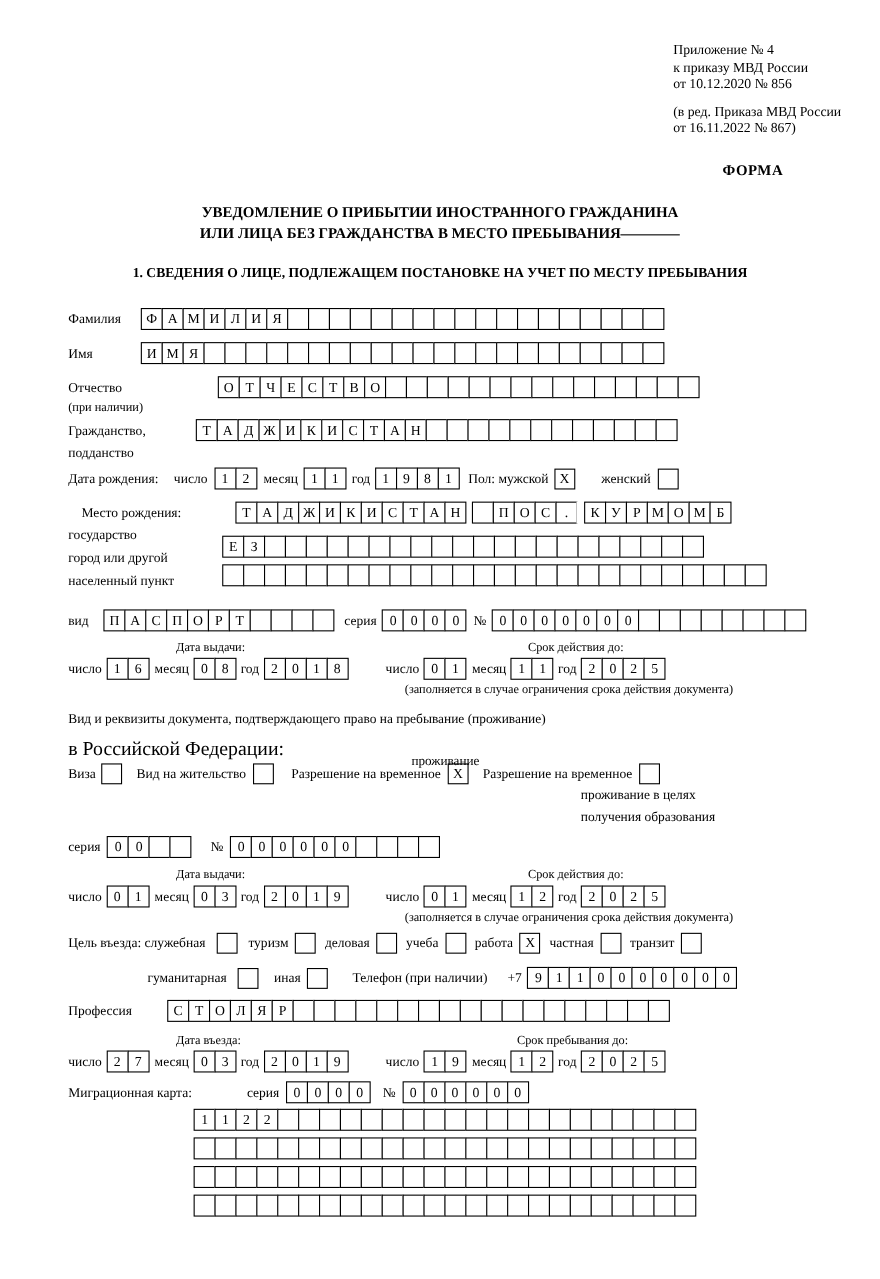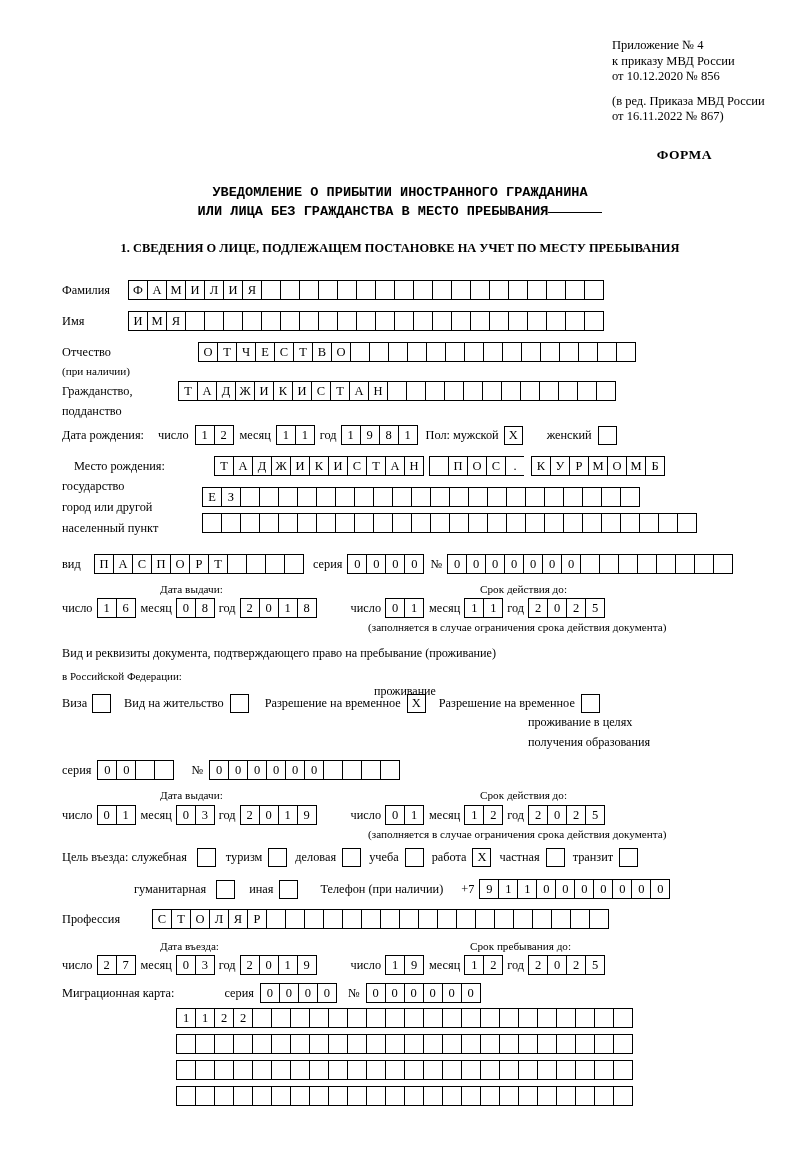--- a/index.html
+++ b/index.html
@@ -41,21 +41,20 @@
   }
   .title {
     position: absolute;
     top: 183px;
     left: 0;
     width: 800px;
     text-align: center;
     font-weight: bold;
     font-size: 13.6px;
     line-height: 19px;
-    font-family: Liberation Mono, monospace;
   }
   .title .line2 { white-space: nowrap; }
   .title .blank {
     display: inline-block;
     width: 54px;
     border-bottom: 1px solid #000;
     vertical-align: 2px;
   }
   .section-title {
     position: absolute;
@@ -458,21 +457,21 @@
         <span class="bx">2</span>
         <span class="bx">0</span>
         <span class="bx">2</span>
         <span class="bx">5</span>
       </span>
   </div>
 
   <div class="note" style="top:621px; left:368px;">(заполняется в случае ограничения срока действия документа)</div>
 
   <div class="note" style="top:646px; left:62px; font-size:12.2px;">Вид и реквизиты документа, подтверждающего право на пребывание (проживание)</div>
-  <div class="note" style="top:670px; left:62px; font-size:11px;">в Российской Федерации:</div>
+  <div class="note" style="top:670px; left:62px; font-size:18px;">в Российской Федерации:</div>
 
   <div class="row" style="top:694px; left:62px;">
     <span class="lbl">Виза</span>
     <span class="cbx" style="margin-left:5px;" id="visa-check"></span>
     <span class="lbl" style="margin-left:13px;">Вид на жительство</span>
     <span class="cbx" style="margin-left:6px;" id="residence-check"></span>
     <span class="lbl" style="margin-left:16px;">Разрешение на временное</span>
     <span class="cbx" style="margin-left:6px;" id="temp-check">X</span>
     <span class="lbl" style="margin-left:13px;">Разрешение на временное</span>
     <span class="cbx" style="margin-left:6px;" id="edu-check"></span>

